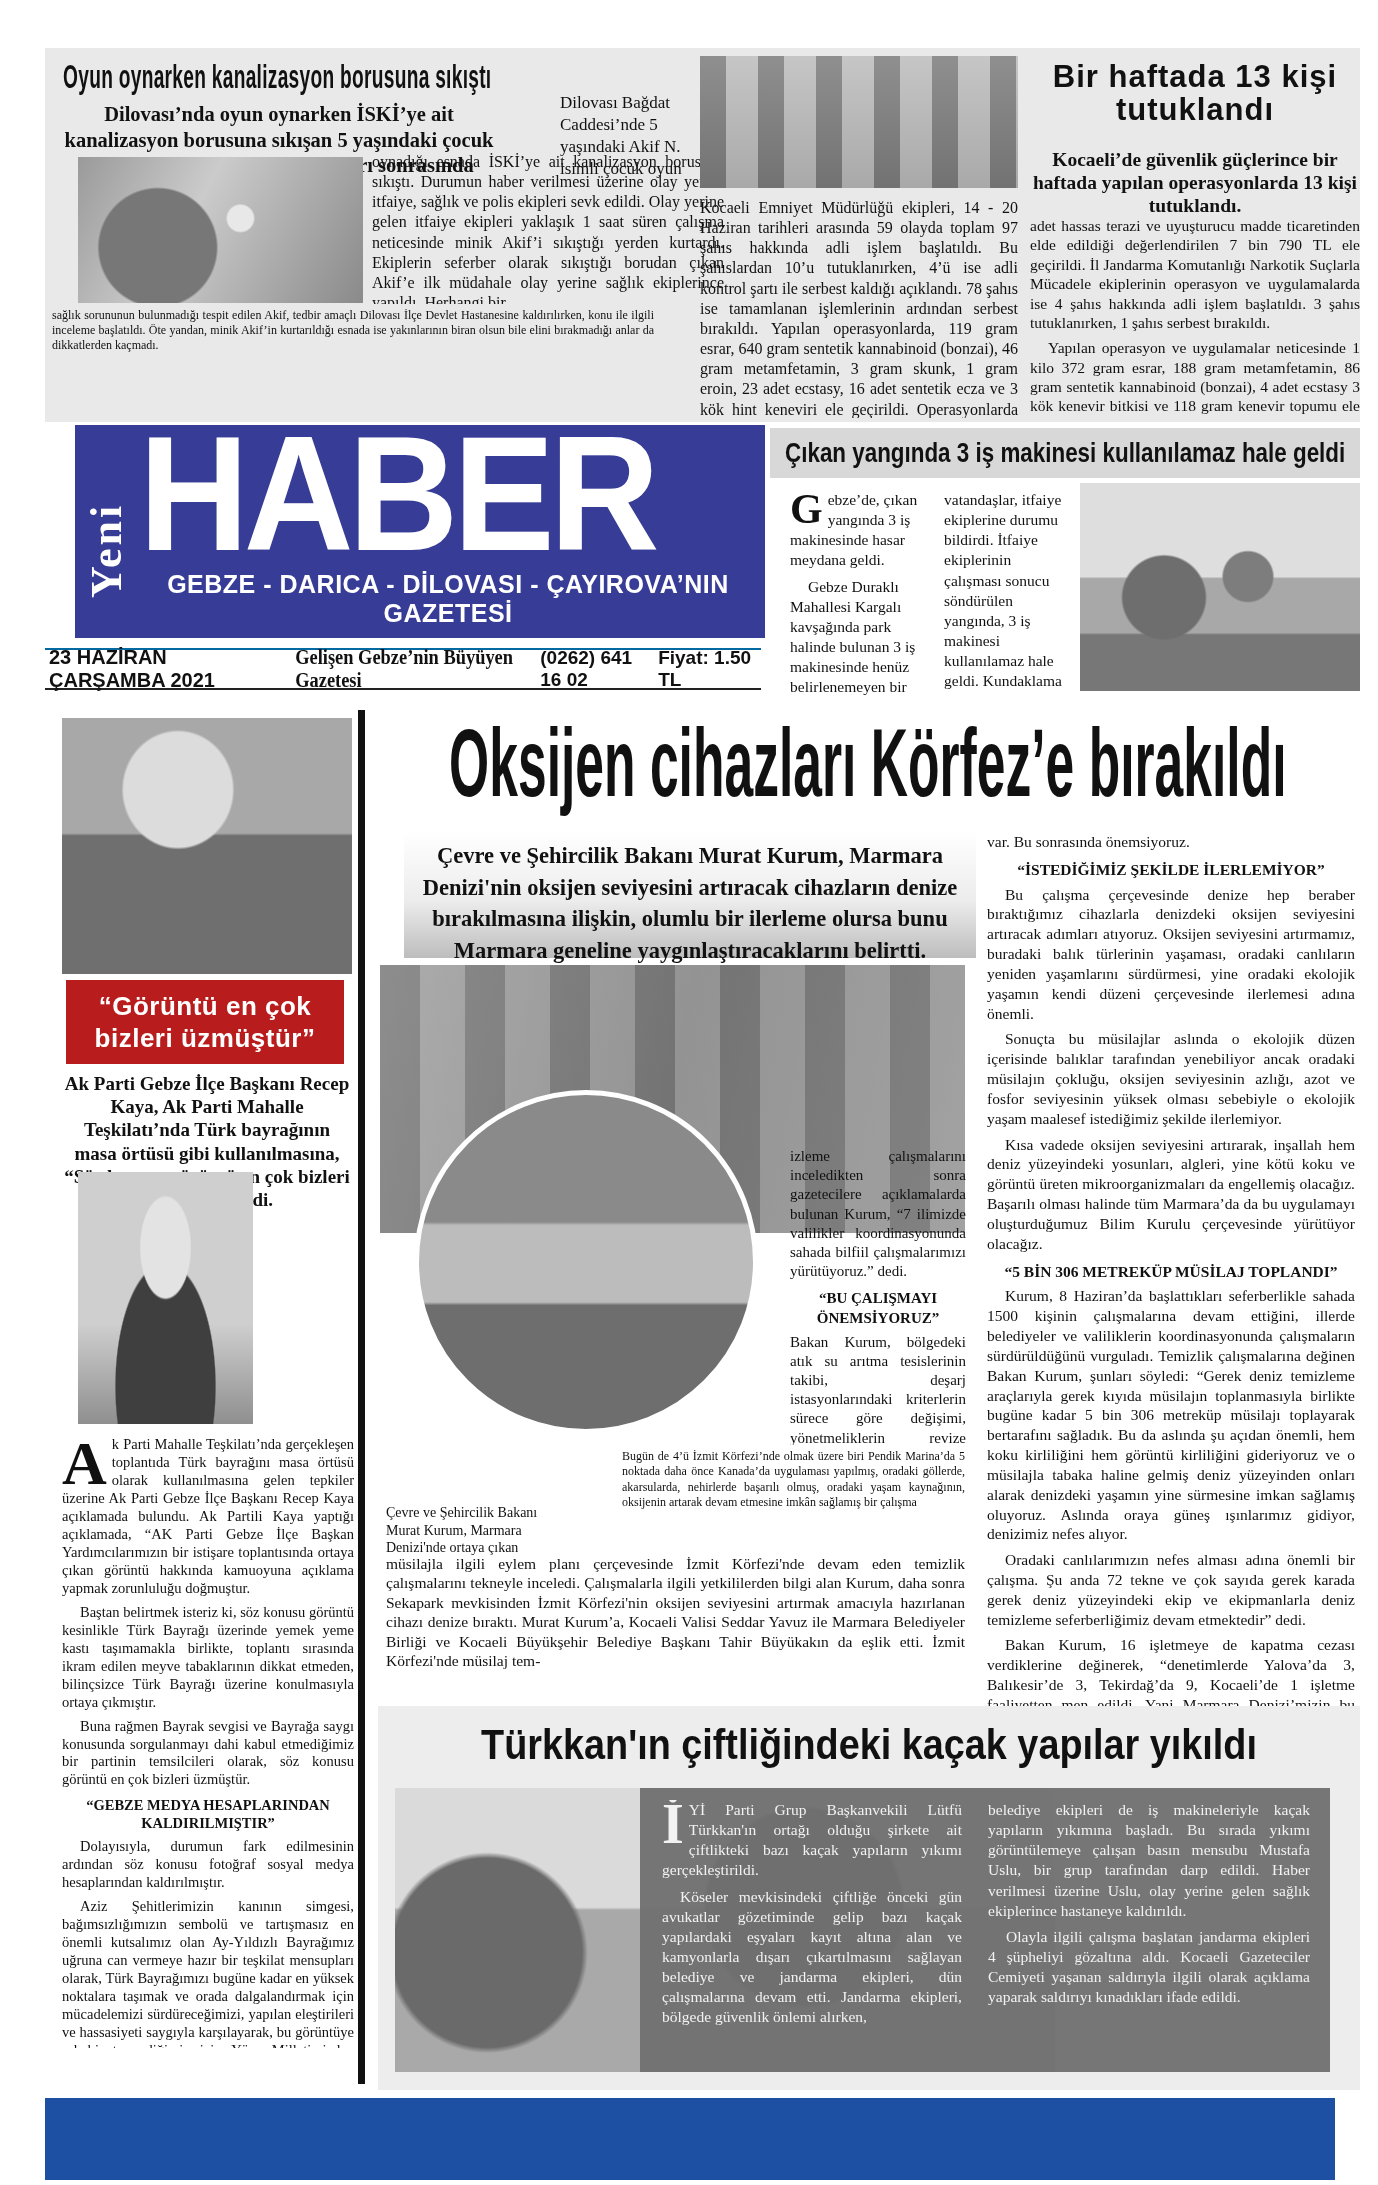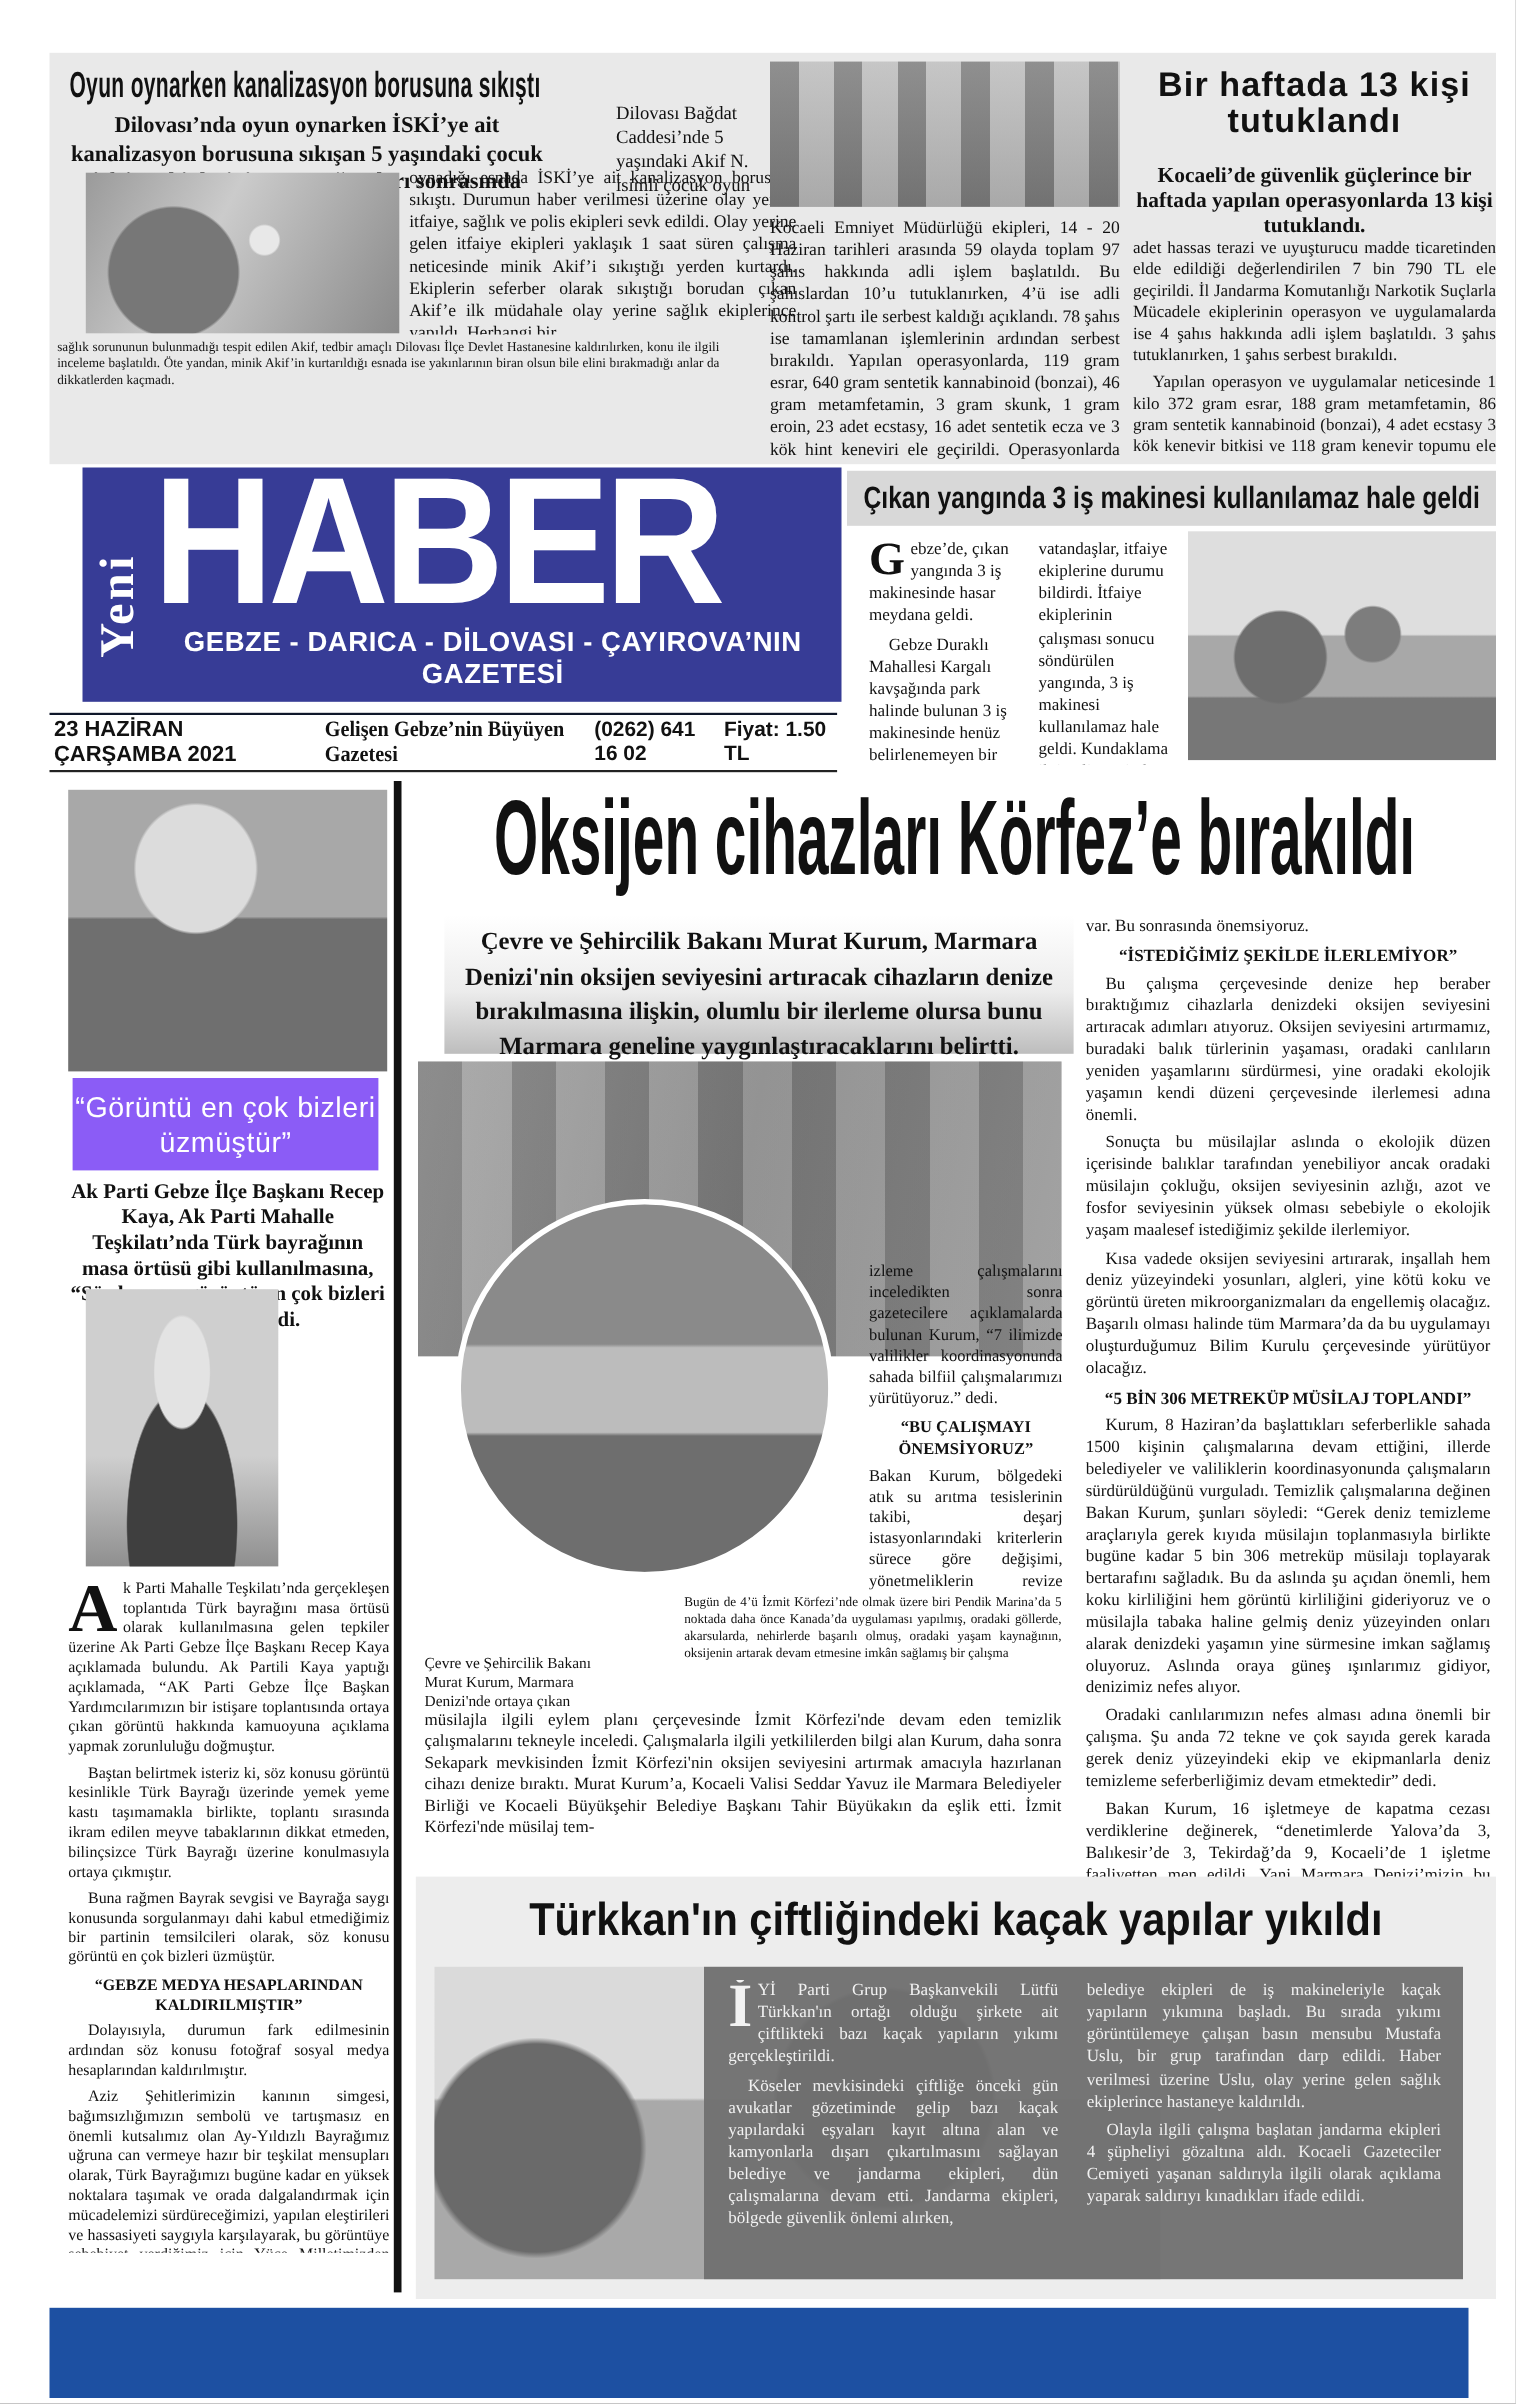--- a/index.html
+++ b/index.html
@@ -42,22 +42,22 @@
 
   
   .masthead{left:75px;top:425px;width:690px;height:213px;background:#373c96;}
   .logo-yeni{position:absolute;left:6px;top:6px;bottom:40px;writing-mode:vertical-rl;
              transform:rotate(180deg);color:#fff;font-weight:bold;font-size:44px;
              letter-spacing:3px;font-family:"Liberation Serif",serif;}
   .logo-haber{position:absolute;left:64px;top:-18px;color:#fff;font-weight:bold;font-size:152px;
               letter-spacing:-5px;line-height:1.05;transform:scaleY(1.08);transform-origin:top left;}
   .masthead-sub{position:absolute;left:64px;right:8px;bottom:10px;text-align:center;color:#fff;
                 font-weight:bold;font-size:25px;letter-spacing:.5px;}
-  .dateline{left:45px;top:648px;width:716px;height:54px;display:flex;align-items:center;
-            justify-content:space-between;border-top:2px solid #0f172a;border-bottom:2px solid #222;
+  .dateline{left:45px;top:648px;width:716px;height:42px;display:flex;align-items:center;
+            justify-content:space-between;border-top:2px solid #0369a1;border-bottom:2px solid #222;
             padding:0 4px;box-sizing:border-box;}
   .dateline .d1{font-size:20px;font-weight:bold;}
   .dateline .d2{font-size:20px;font-weight:bold;font-family:"Liberation Serif",serif;transform:scaleX(.92);}
   .dateline .d3{font-size:19px;font-weight:bold;}
 
   
   .fire-bar{left:770px;top:428px;width:590px;height:50px;background:#d8d8d8;}
   .fire-bar .cond{font-size:28px;font-weight:bold;transform:scaleX(.8);}
   .fire-col1{left:790px;top:490px;width:140px;height:205px;font-size:15.5px;line-height:1.3;}
   .fire-col2{left:944px;top:490px;width:126px;height:205px;font-size:15.5px;line-height:1.3;}
@@ -83,22 +83,22 @@
   .mid-col{left:790px;top:1147px;width:176px;height:298px;font-size:15px;line-height:1.28;}
   .cont-col{left:622px;top:1449px;width:343px;height:100px;font-size:12px;line-height:1.28;}
   .cap-narrow{left:386px;top:1504px;width:172px;height:86px;font-size:14px;line-height:1.25;}
   .cap-wide{left:386px;top:1554px;width:579px;height:148px;font-size:15.5px;line-height:1.25;}
   .right-col{left:987px;top:832px;width:368px;height:958px;font-size:15.5px;line-height:1.28;}
 
   
   .sb-photo1{left:62px;top:718px;width:290px;height:256px;
     background:radial-gradient(ellipse at 40% 28%,#dcdcdc 0 22%,rgba(0,0,0,0) 23%),
                linear-gradient(#a8a8a8 0 45%,#6f6f6f 46%);}
-  .quote-box{left:66px;top:980px;width:278px;height:84px;background:#8b5cf6;color:#fff;
-             font-weight:normal;font-size:26px;text-align:center;line-height:1.25;letter-spacing:.5px;}
+  .quote-box{left:66px;top:980px;width:278px;height:84px;background:#b91c1c;color:#fff;
+             font-weight:bold;font-size:26px;text-align:center;line-height:1.25;letter-spacing:.5px;}
   .sb-deck{left:62px;top:1072px;width:290px;height:96px;font-size:19px;font-weight:bold;
            text-align:center;line-height:1.22;}
   .sb-portrait{left:78px;top:1172px;width:175px;height:252px;
     background:radial-gradient(ellipse at 50% 30%,#e3e3e3 0 20%,rgba(0,0,0,0) 21%),
                radial-gradient(ellipse at 50% 85%,#3f3f3f 0 40%,rgba(0,0,0,0) 41%),
                linear-gradient(#cfcfcf 0 60%,#8f8f8f);}
   .sb-body{left:62px;top:1436px;width:292px;height:612px;font-size:14.5px;line-height:1.24;}
   .sb-body .dcap{font-size:62px;}
 
   

